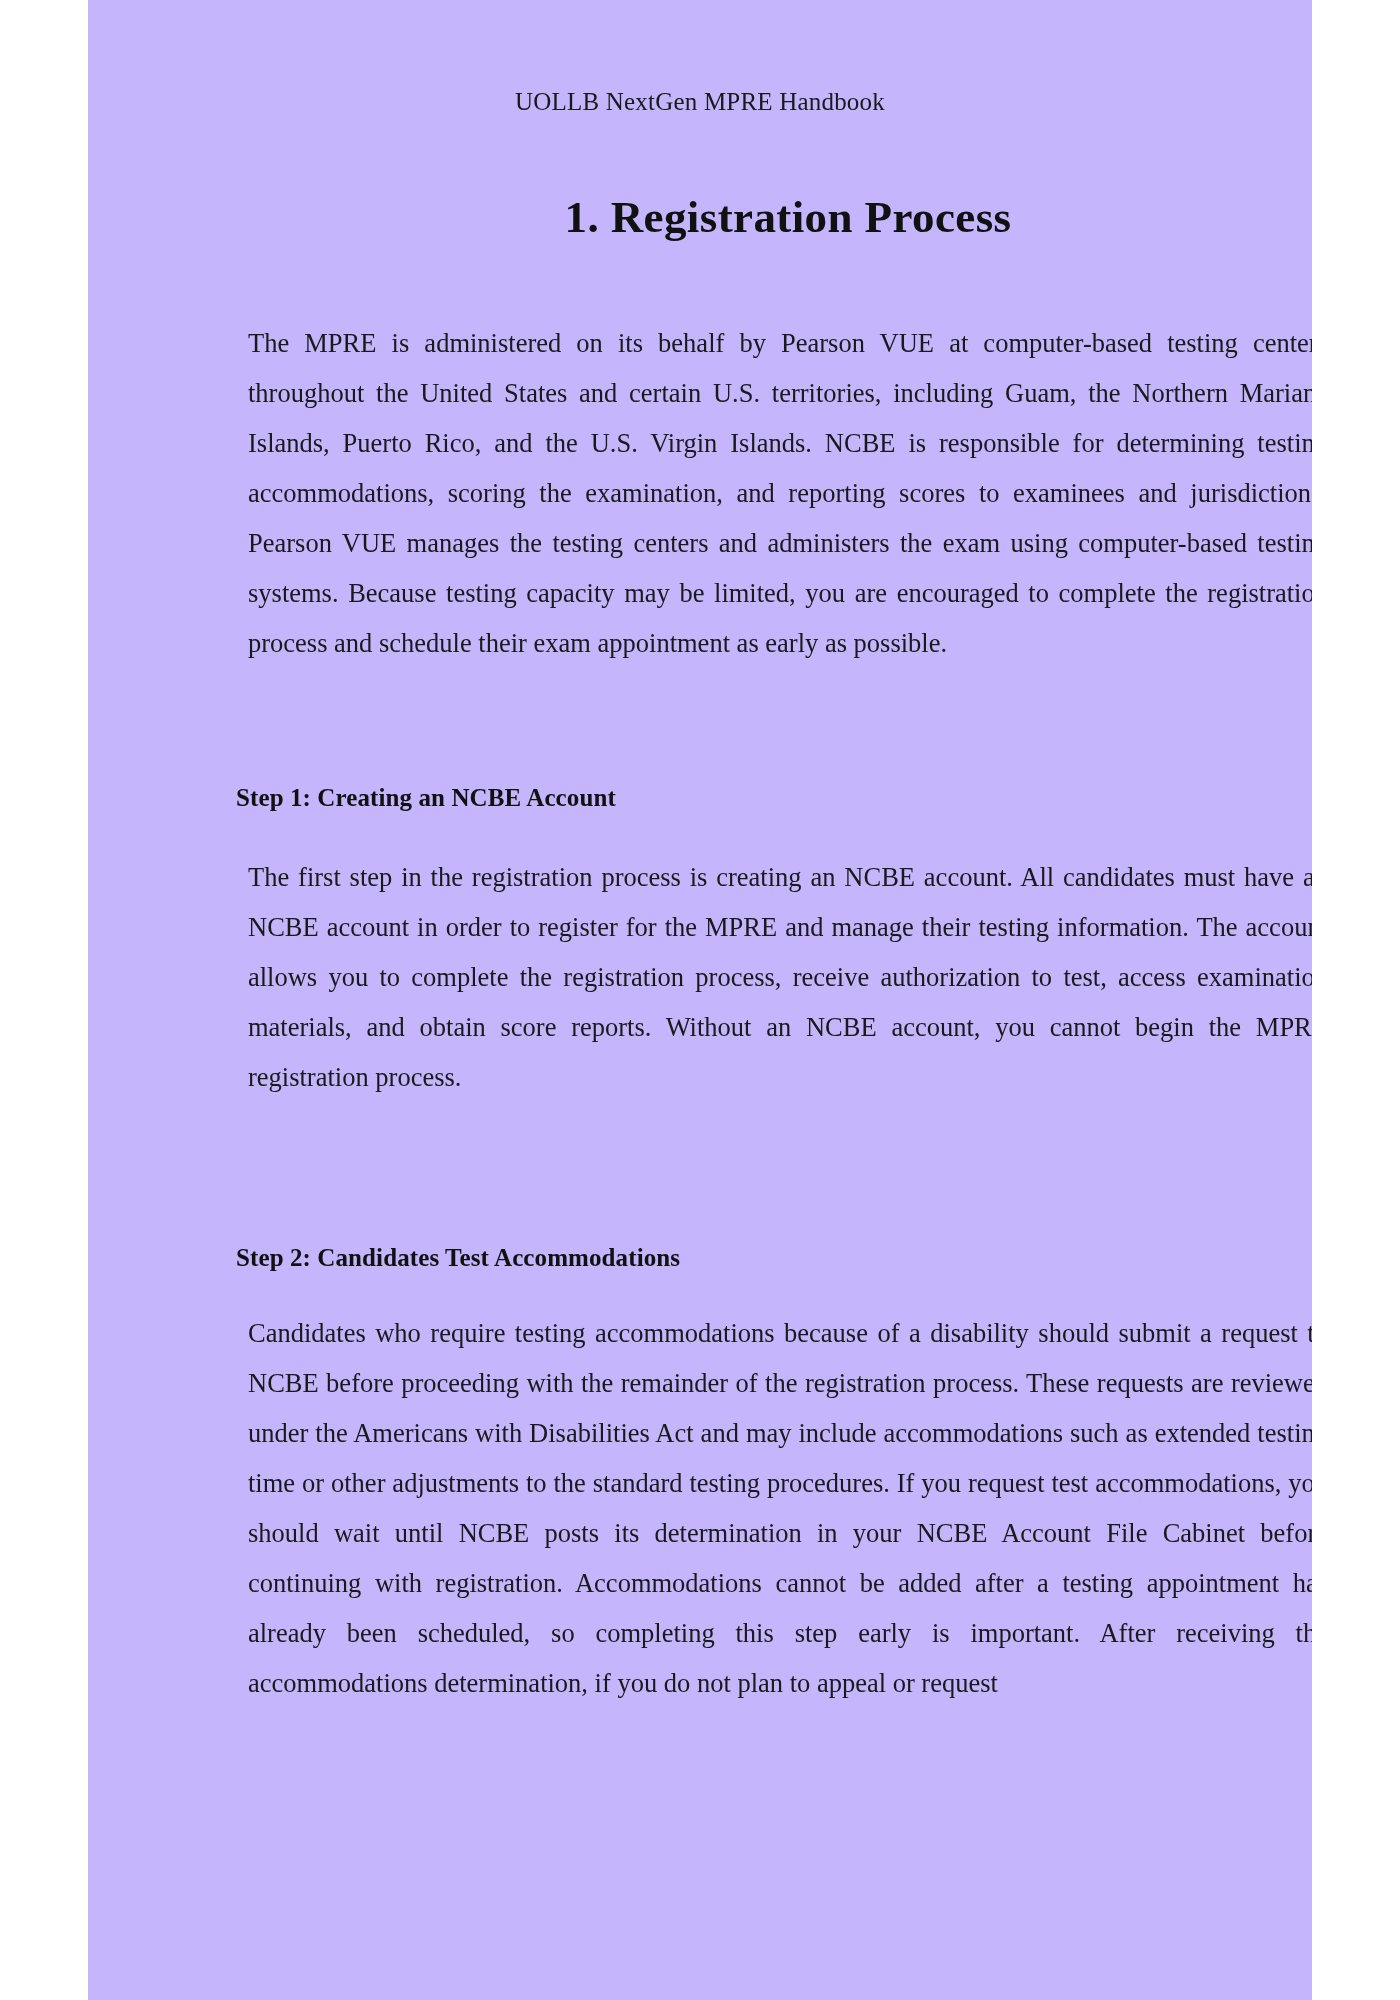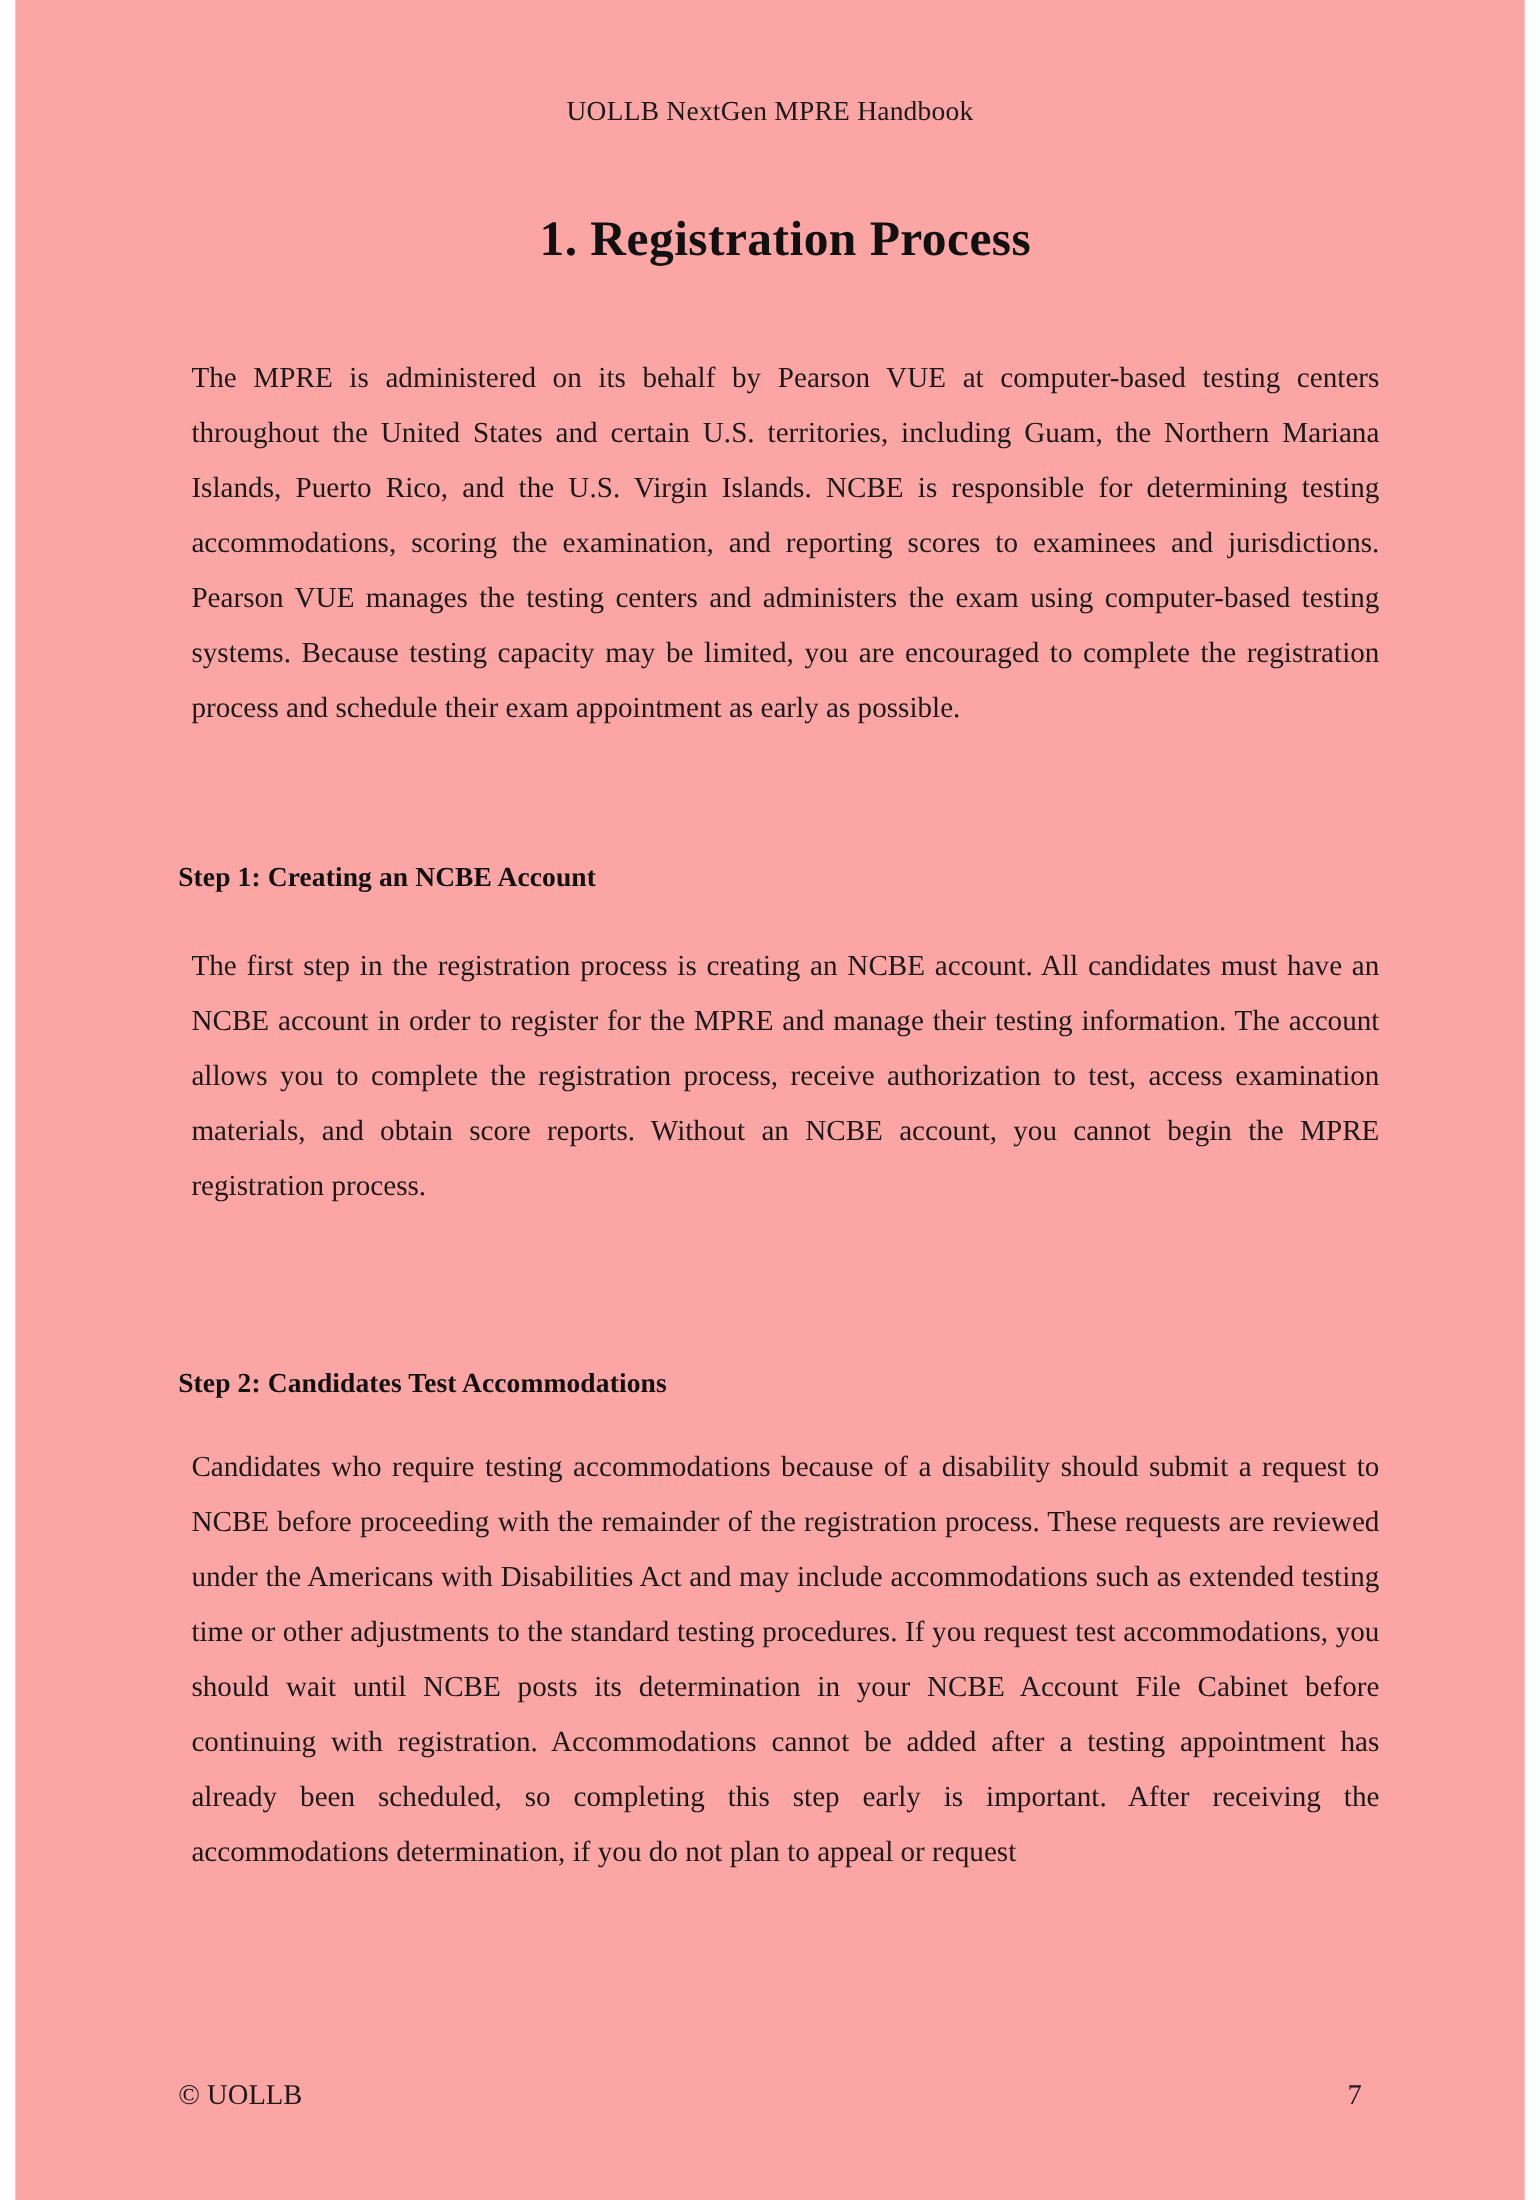--- a/index.html
+++ b/index.html
@@ -2,23 +2,23 @@
 <html><head>
 <meta charset="utf-8">
 <style>
   html, body {
     margin: 0;
     padding: 0;
     background: #ffffff;
   }
   .page {
     position: relative;
-    width: 1372px;
+    width: 1224px;
     height: 2000px;
-    background: #fca5a5;
+    background: #c4b5fd;
     margin: 0 auto;
     box-sizing: border-box;
     font-family: "Liberation Serif", "DejaVu Serif", serif;
     color: #161616;
     overflow: hidden;
   }
   .running-header {
     position: absolute;
     top: 88px;
     left: 0;
@@ -106,18 +106,14 @@
     <div class="gap-before-step2"></div>
 
     <h2 class="step-heading">Step 2: Candidates Test Accommodations</h2>
 
     <div class="gap-after-step2-heading"></div>
 
     <p class="para">Candidates who require testing accommodations because of a disability should submit a request to NCBE before proceeding with the remainder of the registration process. These requests are reviewed under the Americans with Disabilities Act and may include accommodations such as extended testing time or other adjustments to the standard testing procedures. If you request test accommodations, you should wait until NCBE posts its determination in your NCBE Account File Cabinet before continuing with registration. Accommodations cannot be added after a testing appointment has already been scheduled, so completing this step early is important. After receiving the accommodations determination, if you do not plan to appeal or request</p>
 
   </div>
 
-  <div class="footer">
-    <span>© UOLLB</span>
-    <span class="footer-page-number">7</span>
-  </div>
 
 </div>
 
 </body></html>

